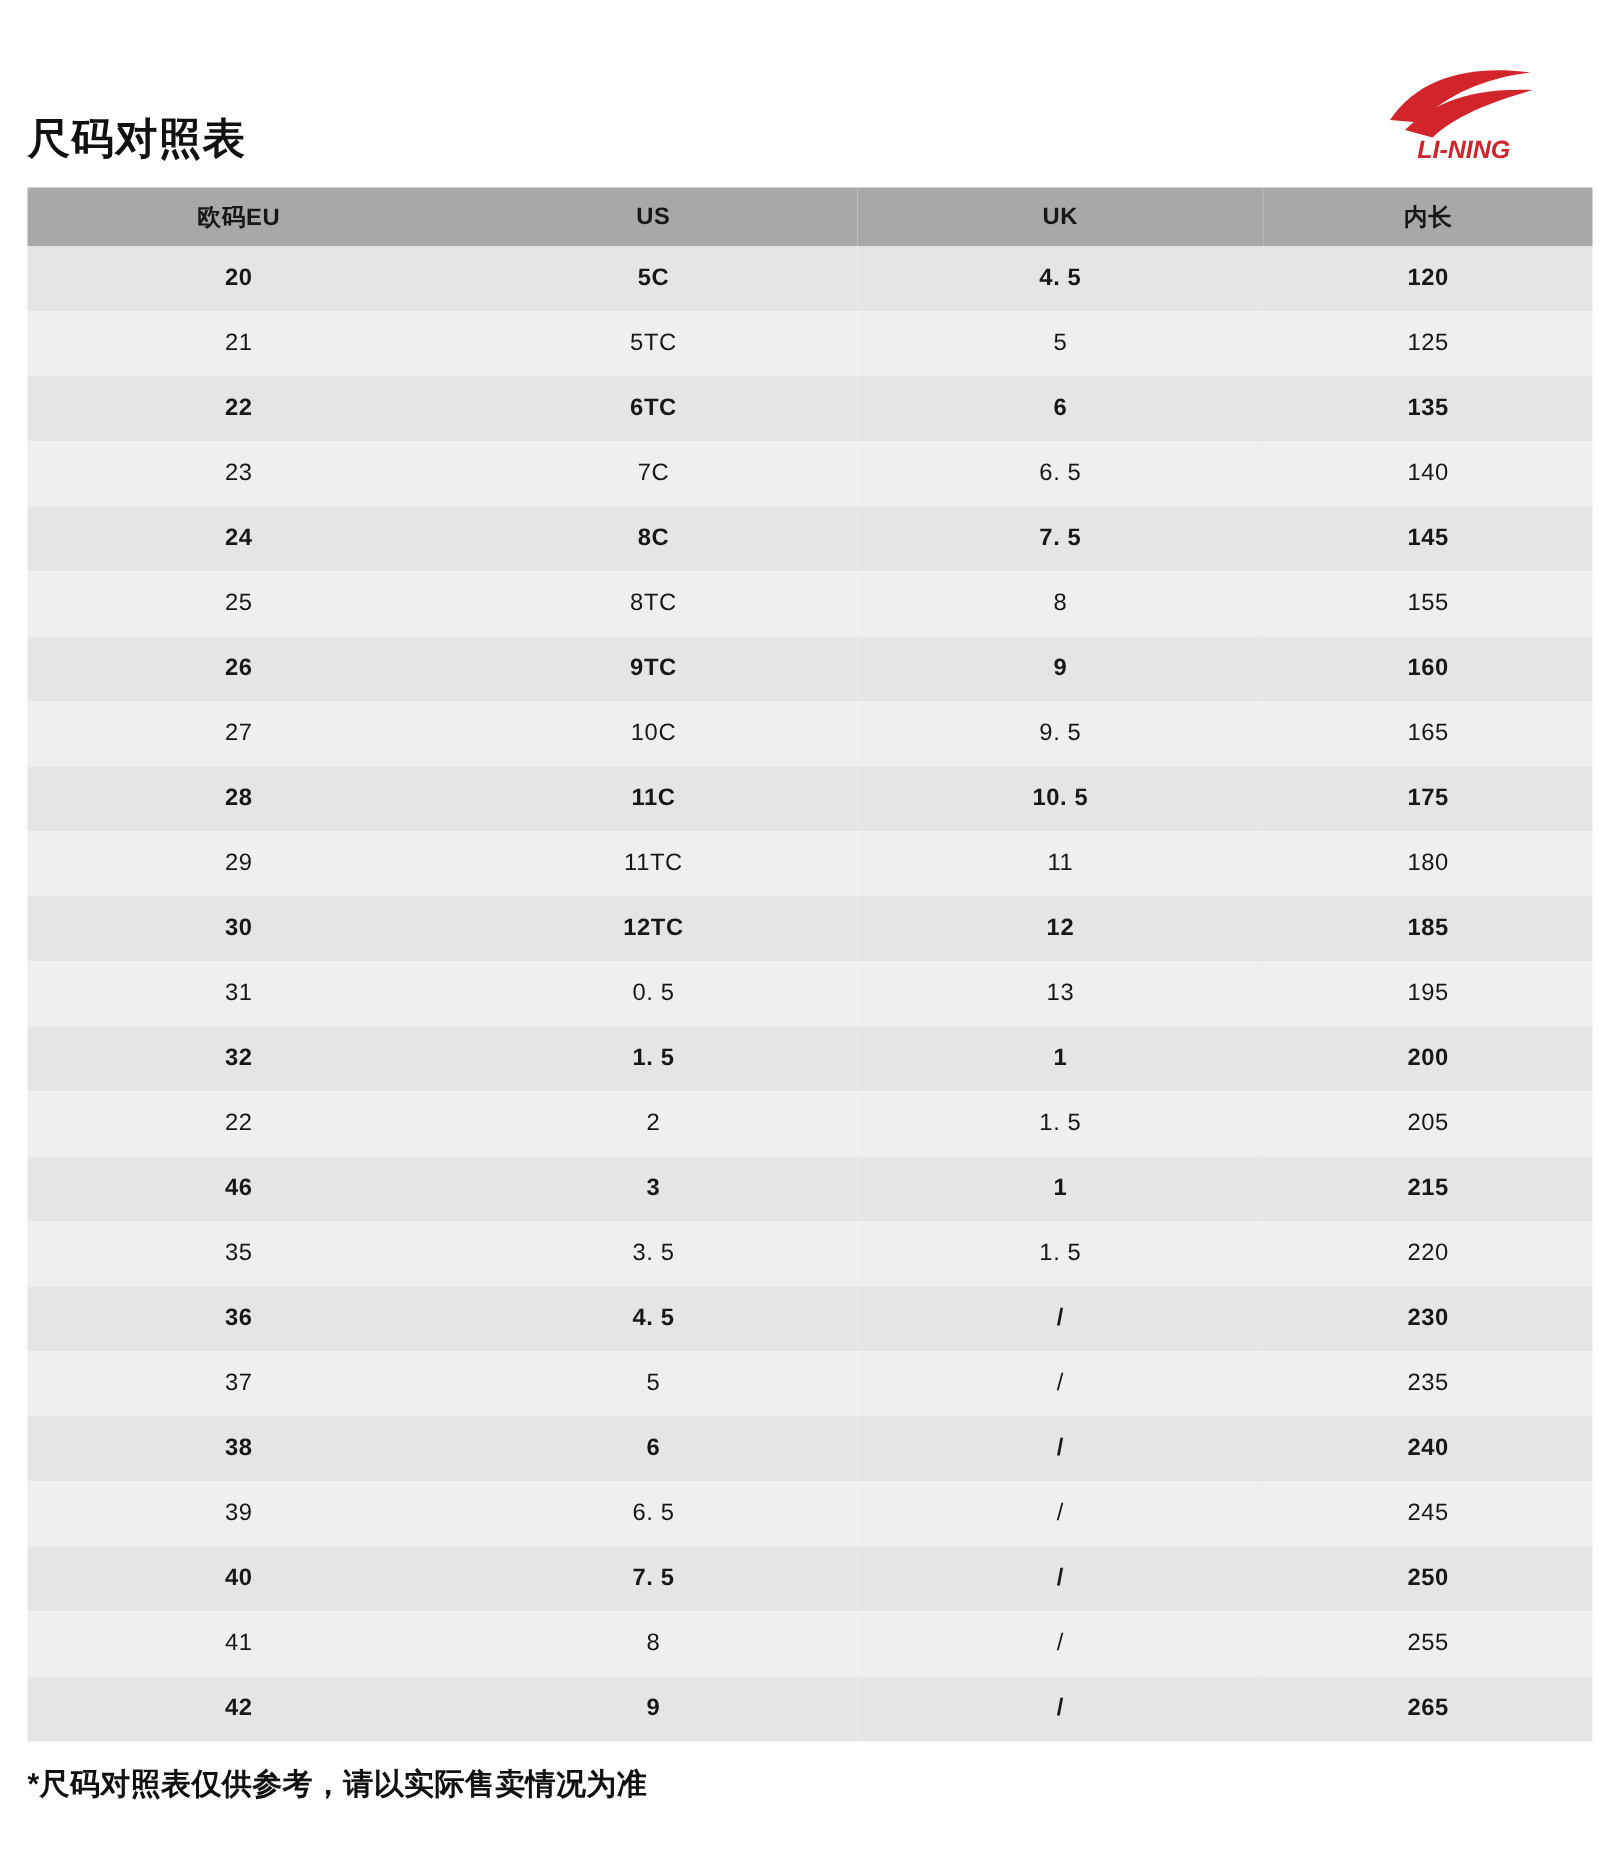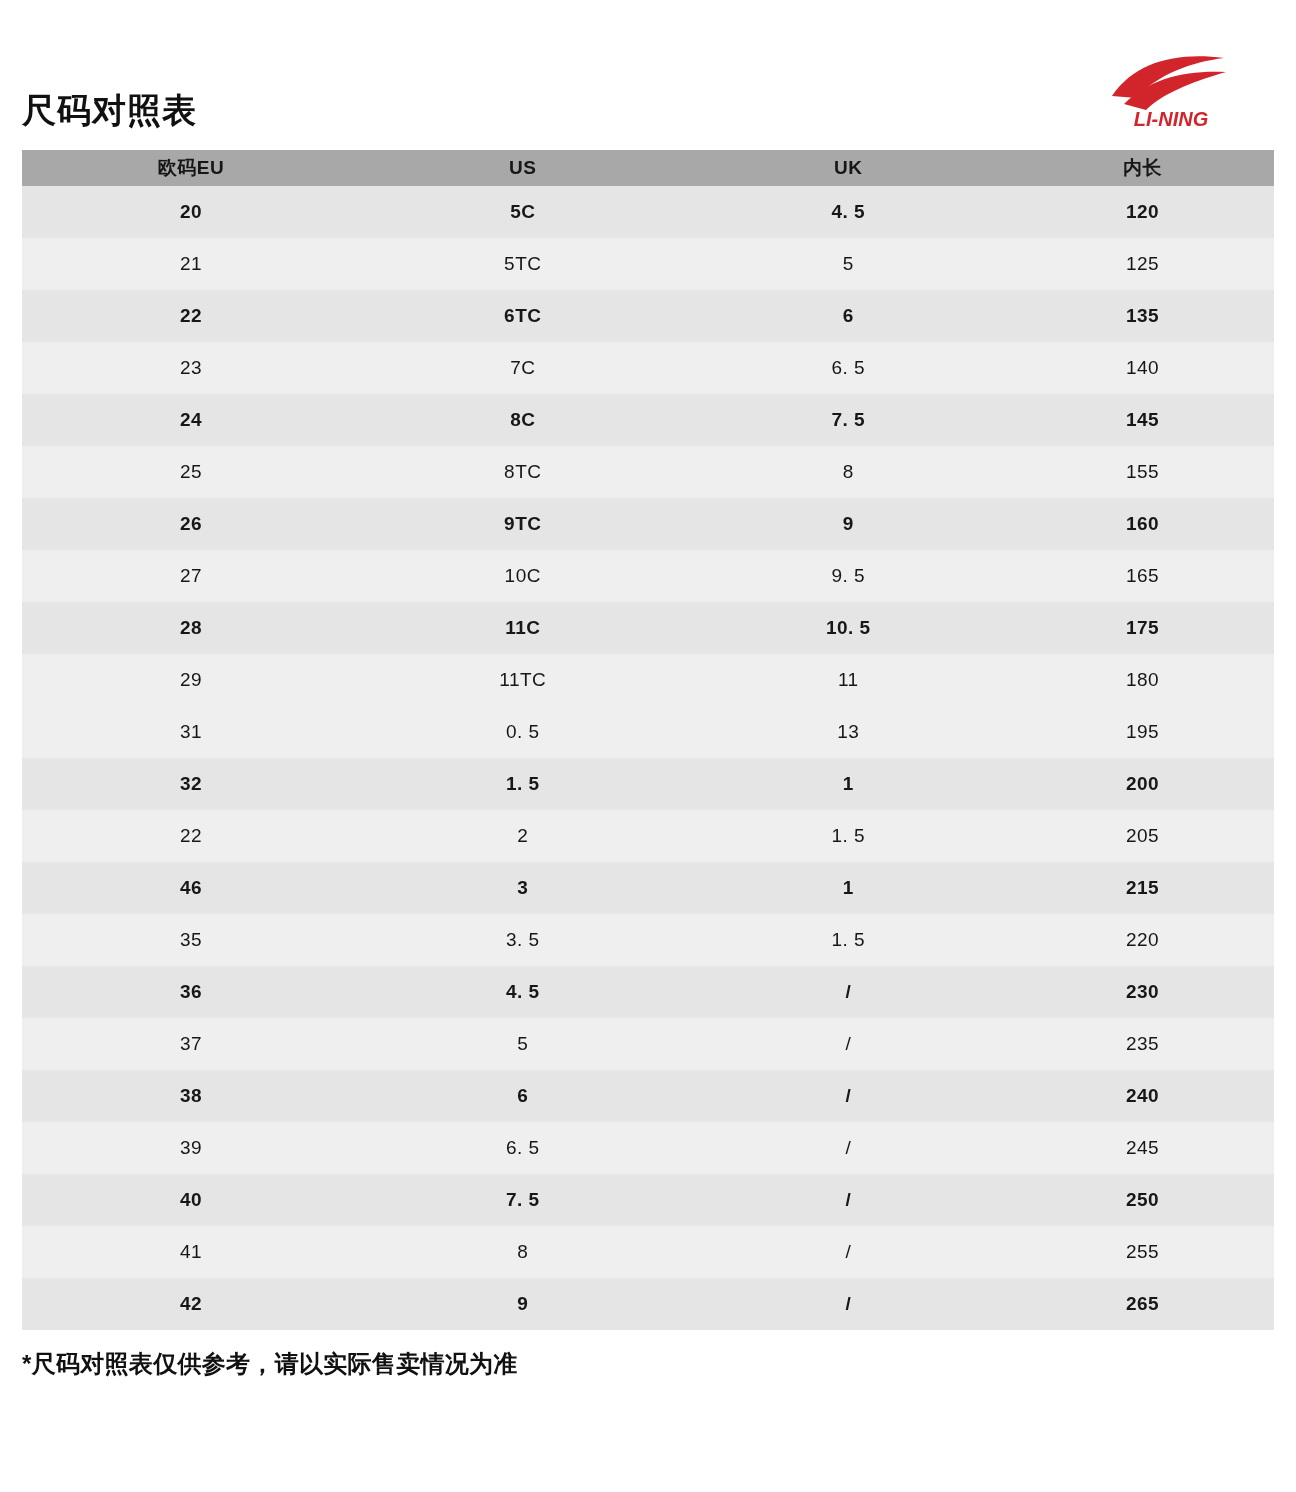--- a/index.html
+++ b/index.html
@@ -62,21 +62,21 @@
     height: 52px;
     padding: 0;
     font-weight: normal;
     color: #171717;
     letter-spacing: 0.5px;
   }
   table.size-table thead th {
     background: #a8a8a8;
     font-weight: bold;
     font-size: 19px;
-    height: 36px;
+    height: 47px;
     margin-top: 43px;
   }
   table.size-table tbody tr.odd td {
     background: #e5e5e5;
     font-weight: bold;
   }
   table.size-table tbody tr.even td {
     background: #efefef;
   }
   col.c-eu { width: 27%; }
@@ -177,20 +177,26 @@
             <td>11C</td>
             <td>10. 5</td>
             <td>175</td>
           </tr>
           <tr class="even">
             <td>29</td>
             <td>11TC</td>
             <td>11</td>
             <td>180</td>
           </tr>
+          <tr class="odd">
+            <td>30</td>
+            <td>12TC</td>
+            <td>12</td>
+            <td>185</td>
+          </tr>
           <tr class="even">
             <td>31</td>
             <td>0. 5</td>
             <td>13</td>
             <td>195</td>
           </tr>
           <tr class="odd">
             <td>32</td>
             <td>1. 5</td>
             <td>1</td>

